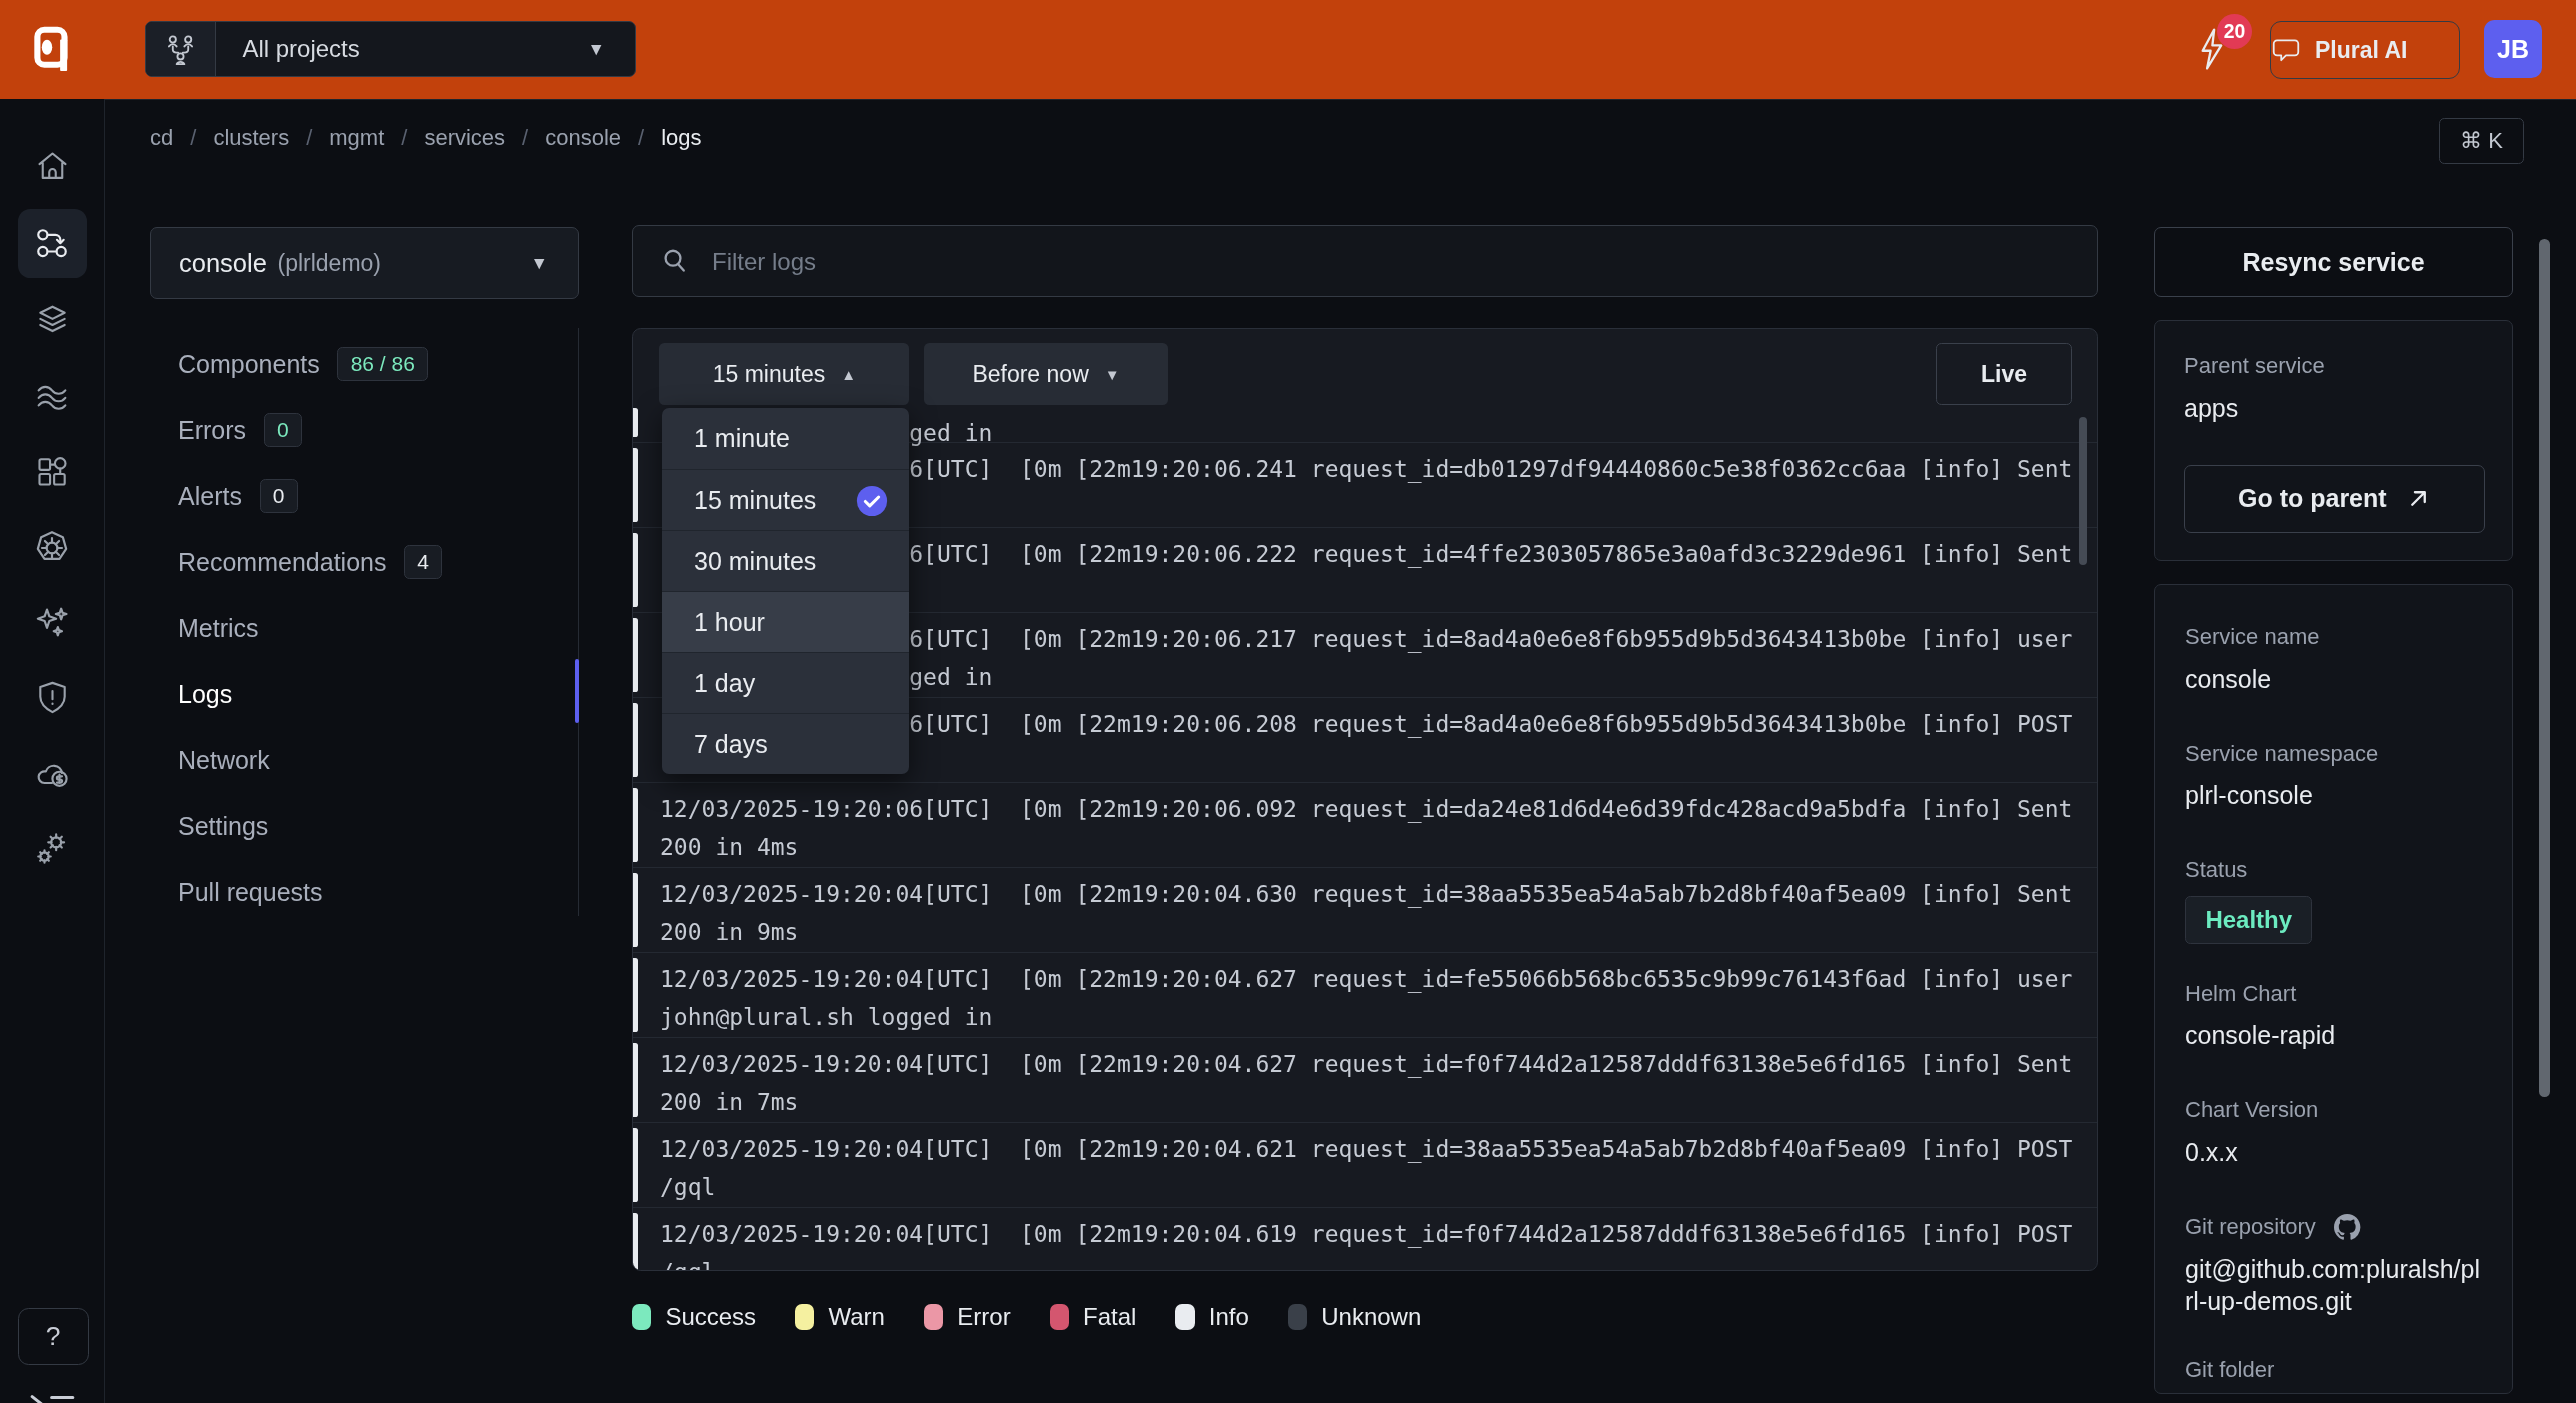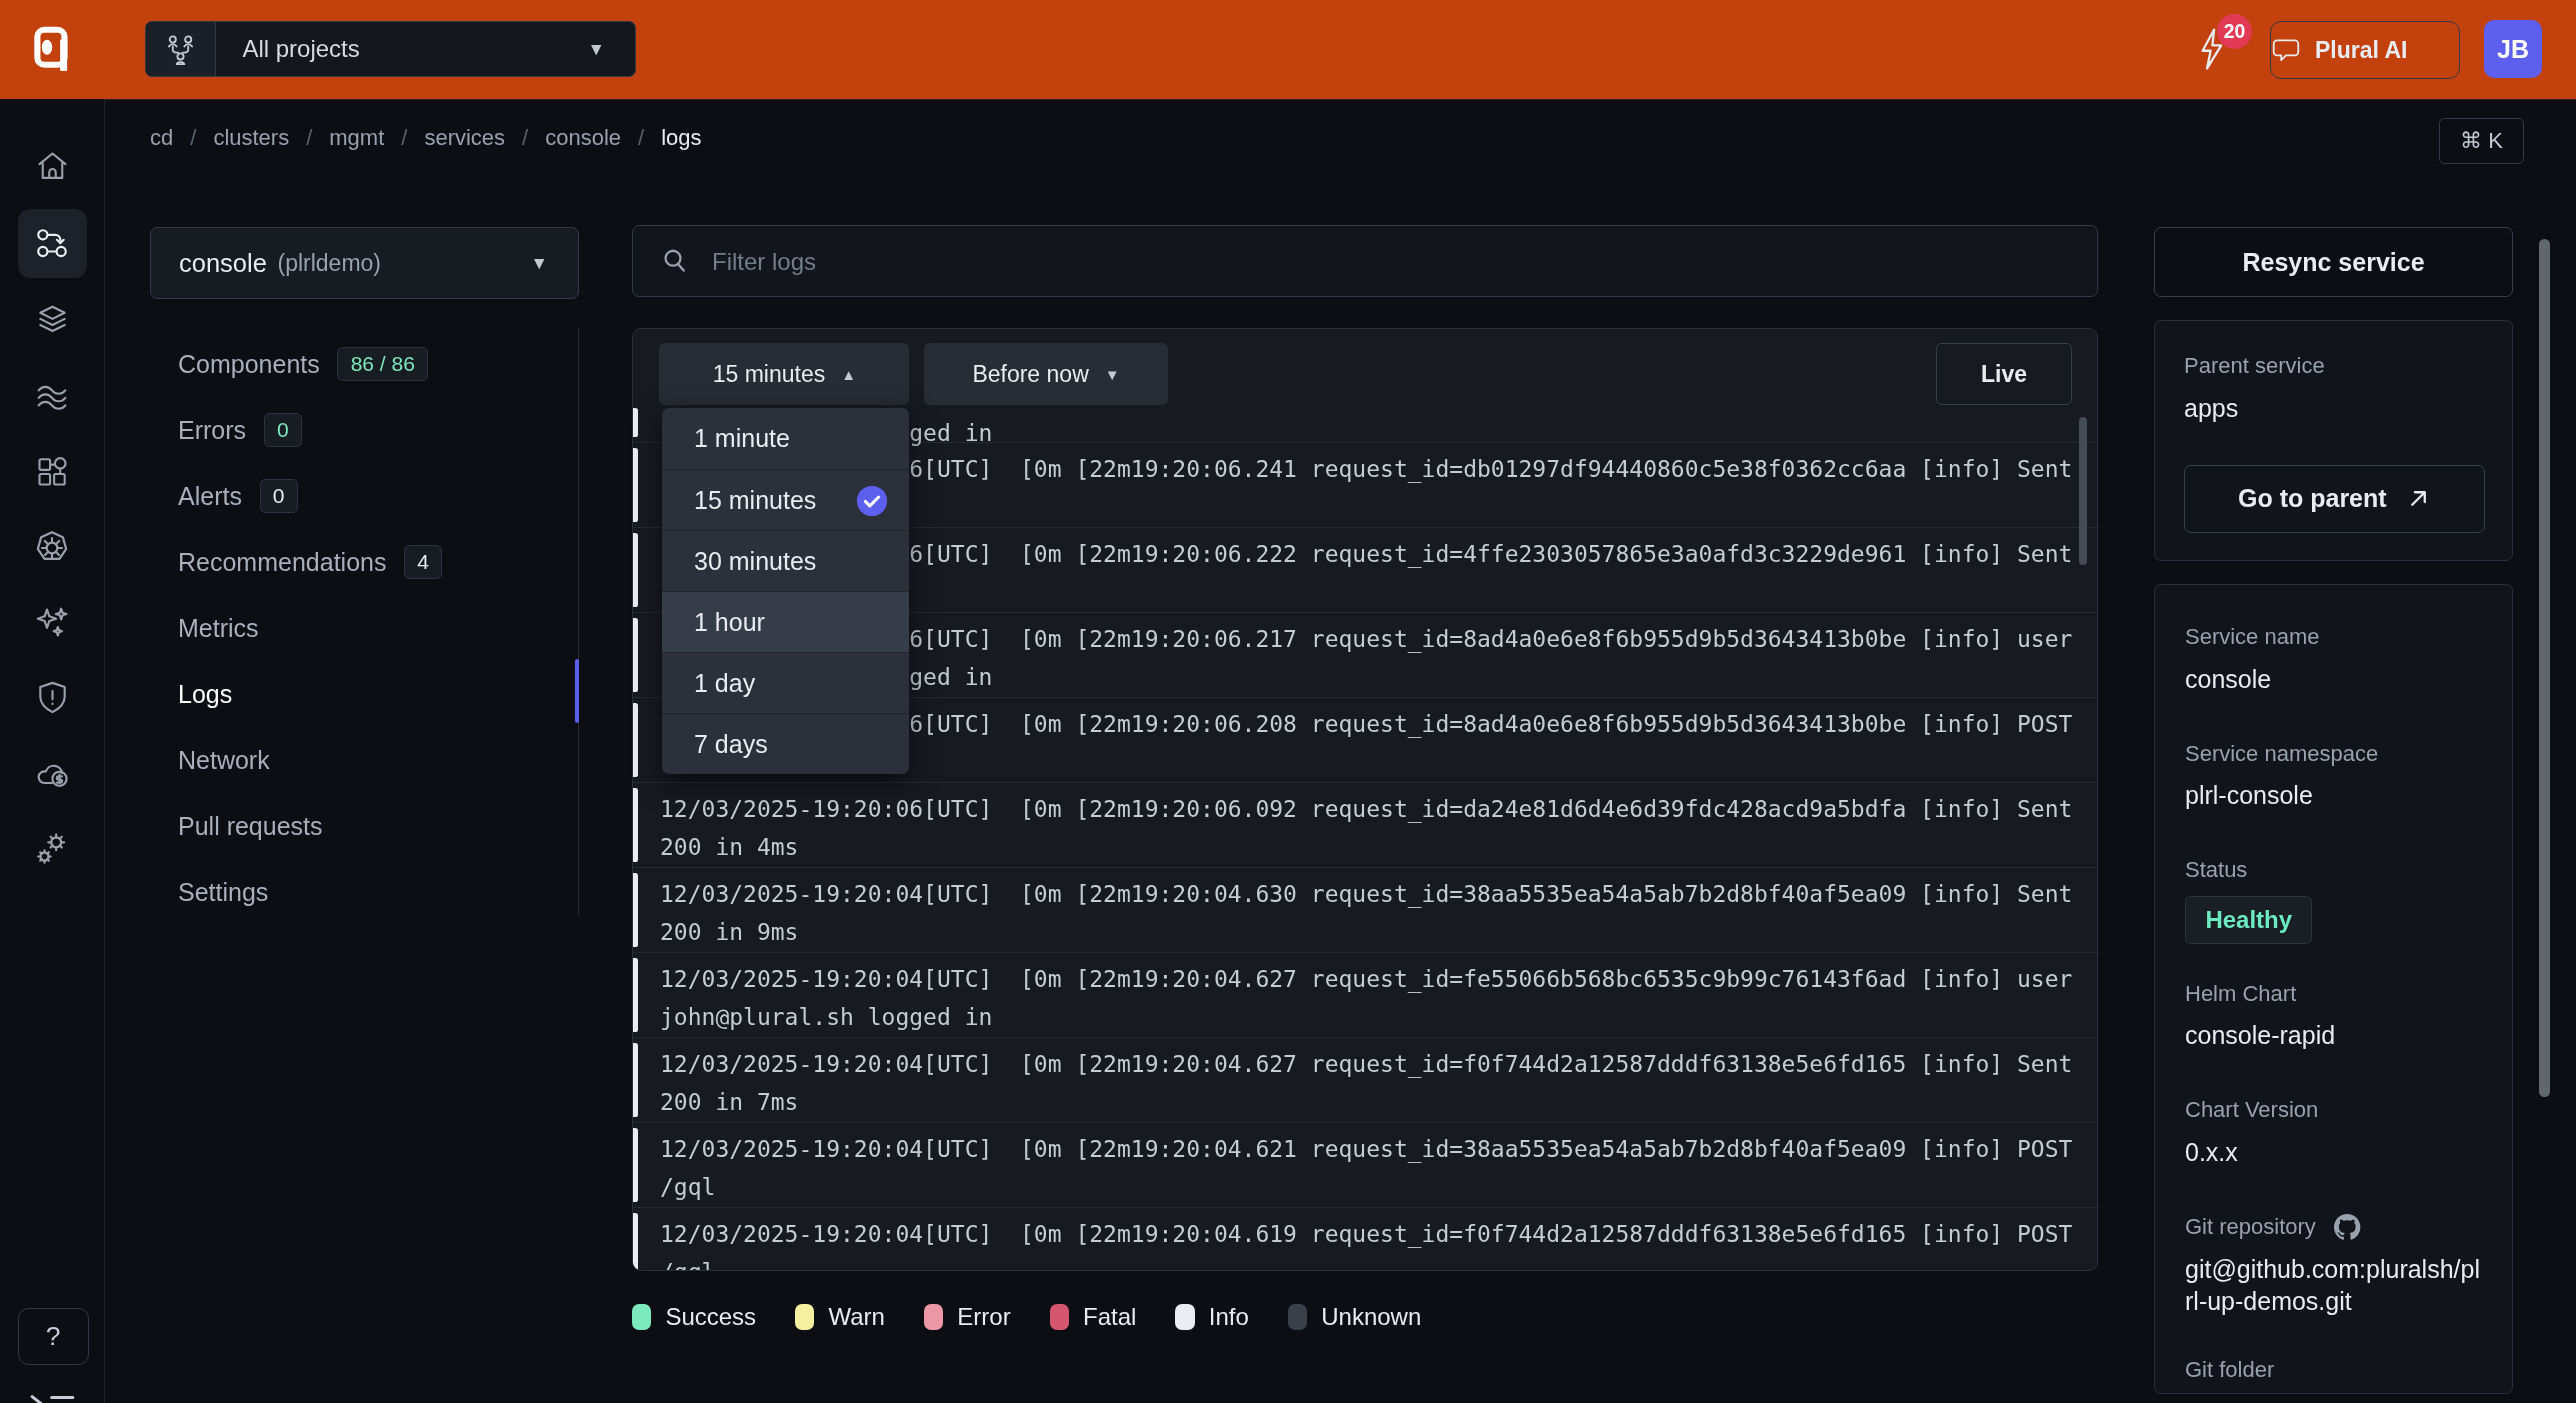--- a/index.html
+++ b/index.html
@@ -282,24 +282,24 @@
     <div class="mi">
       <span>Metrics</span>
     </div>
     <div class="mi active">
       <span>Logs</span>
     </div>
     <div class="mi">
       <span>Network</span>
     </div>
     <div class="mi">
+      <span>Settings</span>
+    </div>
+    <div class="mi">
       <span>Pull requests</span>
-    </div>
-    <div class="mi">
-      <span>Settings</span>
     </div>
   </div>
   <div class="menu-divider"></div>
   <div class="menu-active-bar"></div>
 
   <div class="filter">
     <span class="search-ic">
       <svg width="33" height="33" viewBox="0 0 40 40" fill="none" stroke="#9AA1AE" stroke-width="2.8" stroke-linecap="round">
         <circle cx="17" cy="16" r="9"></circle>
           <path d="M23.5 23.5 30 31"></path>

